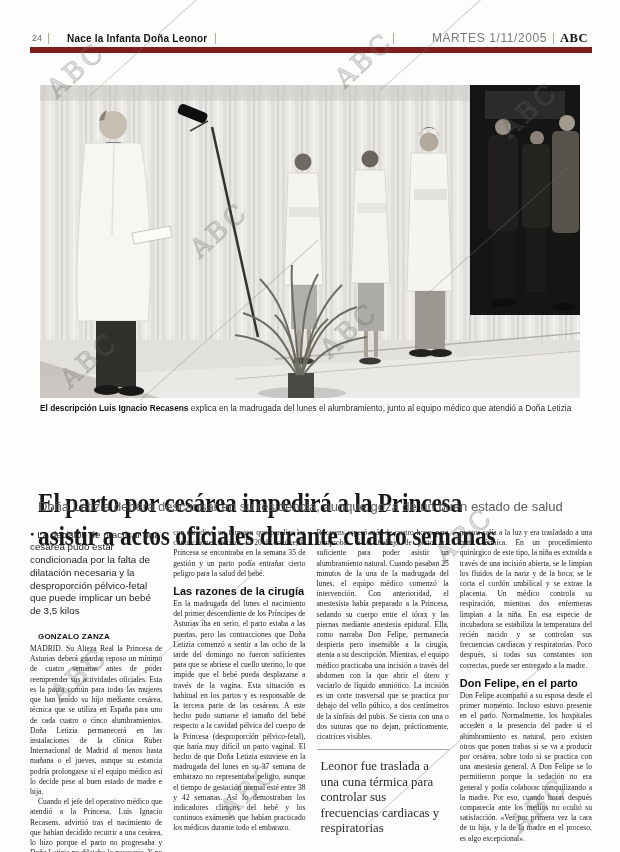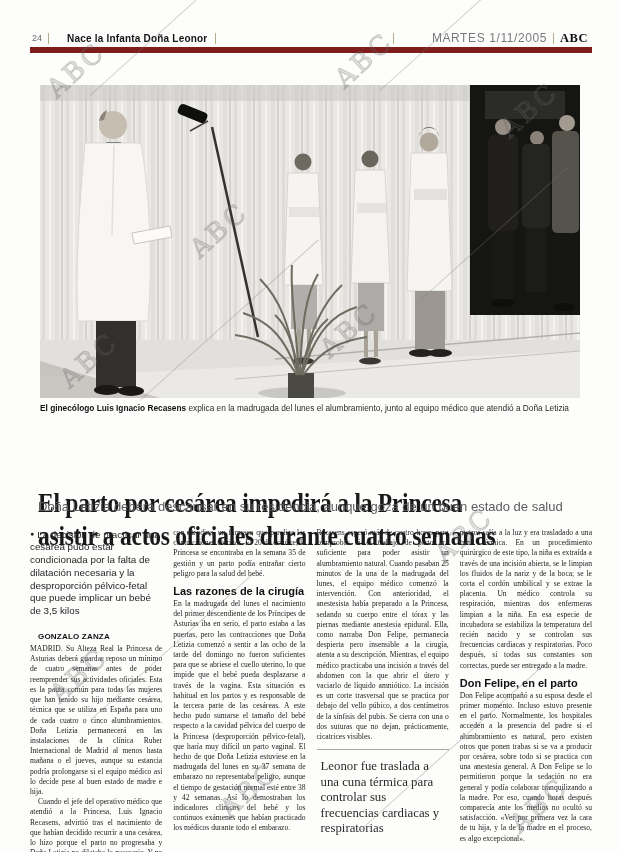--- a/index.html
+++ b/index.html
@@ -165,21 +165,21 @@
         <path d="M261,290 C271,240 285,216 302,200"></path>
         <path d="M257,290 C240,262 219,253 195,250"></path>
         <path d="M263,290 C283,263 301,256 327,252"></path>
         <path d="M259,290 C253,256 246,240 235,230"></path>
         <path d="M261,290 C268,258 276,244 288,234"></path>
       </g>
     </svg>
   </div>
 
   <div class="caption">
-    <span class="cap-b">El ginecólogo Luis Ignacio Recasens</span><span> explica en la madrugada del lunes el alumbramiento, junto al equipo médico que atendió a Doña Letizia</span>
+    <span class="cap-b">El descripción Luis Ignacio Recasens</span><span> explica en la madrugada del lunes el alumbramiento, junto al equipo médico que atendió a Doña Letizia</span>
   </div>
 
   <div class="headline">
     <div class="hl-line">El parto por cesárea impedirá a la Princesa</div>
     <div class="hl-line">asistir a actos oficiales durante cuatro semanas</div>
   </div>
   <div class="subhead">Doña Letizia deberá descansar en su residencia, aunque goza de un buen estado de salud</div>
 
   <div class="cols">
     <div class="col">

